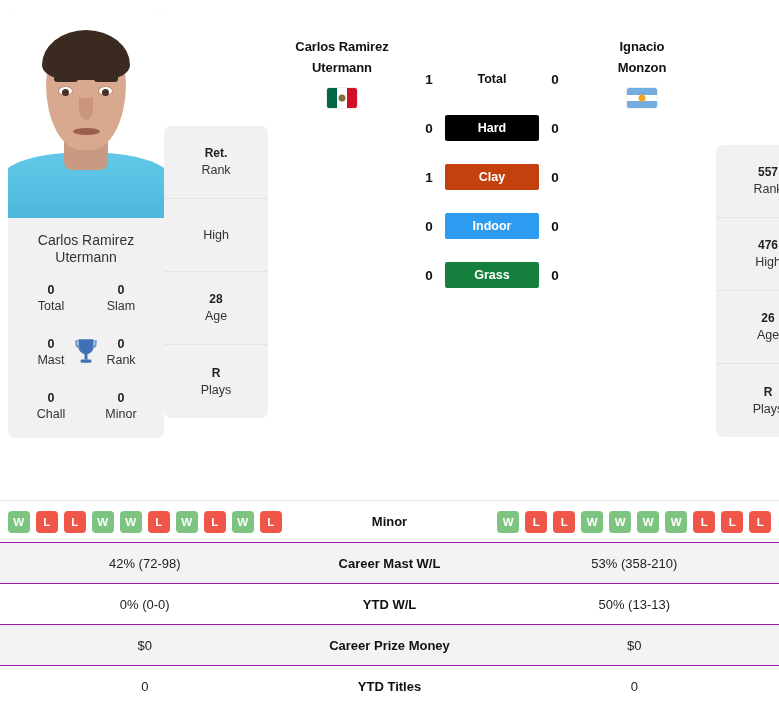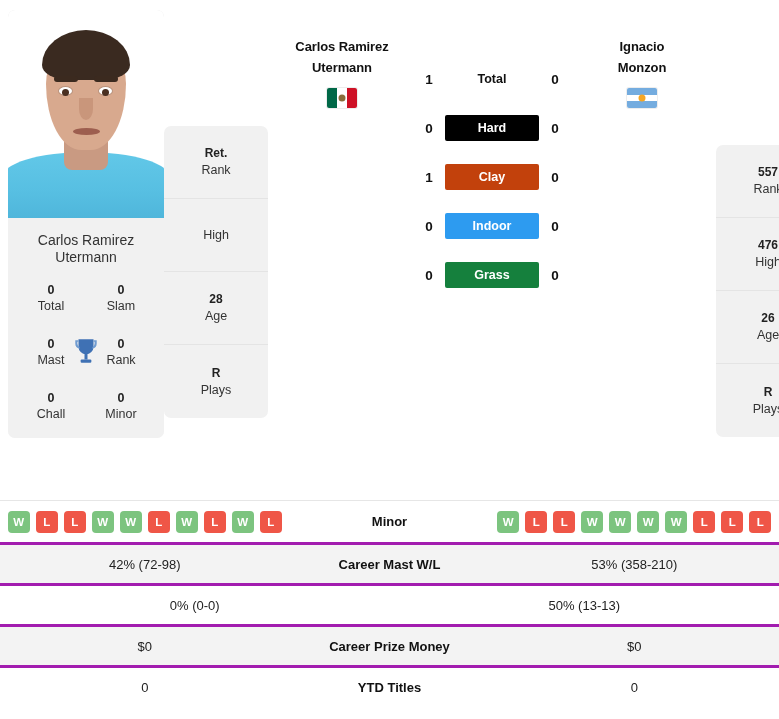--- a/index.html
+++ b/index.html
@@ -184,21 +184,21 @@
   }
   .bar-pill.plain {
     background: transparent; color: #111; font-weight: 700; font-size: 12.5px;
   }
 
   
   .bottom-table { width: 779px; }
   .trow {
     display: flex; align-items: center;
     height: 41px;
-    border-top: 3px solid #a21caf;
+    border-top: 1px solid #a21caf;
   }
   .trow.shade { background: #f3f3f3; }
   .trow.form-row { height: 42px; border-top: 1px solid #e6e6e6; background: #ffffff; }
   .tcell-left, .tcell-right {
     flex: 1 1 0; display: flex; align-items: center;
     font-size: 13px; color: #222;
   }
   .tcell-left { justify-content: center; }
   .tcell-right { justify-content: center; }
   .tcell-mid {
@@ -405,20 +405,21 @@
     </div>
 
     <div class="trow shade">
       <div class="tcell-left">42% (72-98)</div>
       <div class="tcell-mid">Career Mast W/L</div>
       <div class="tcell-right">53% (358-210)</div>
     </div>
 
     <div class="trow">
       <div class="tcell-left">0% (0-0)</div>
+      <div class="tcell-mid">YTD W/L</div>
       <div class="tcell-right">50% (13-13)</div>
     </div>
 
     <div class="trow shade">
       <div class="tcell-left">$0</div>
       <div class="tcell-mid">Career Prize Money</div>
       <div class="tcell-right">$0</div>
     </div>
 
     <div class="trow">

